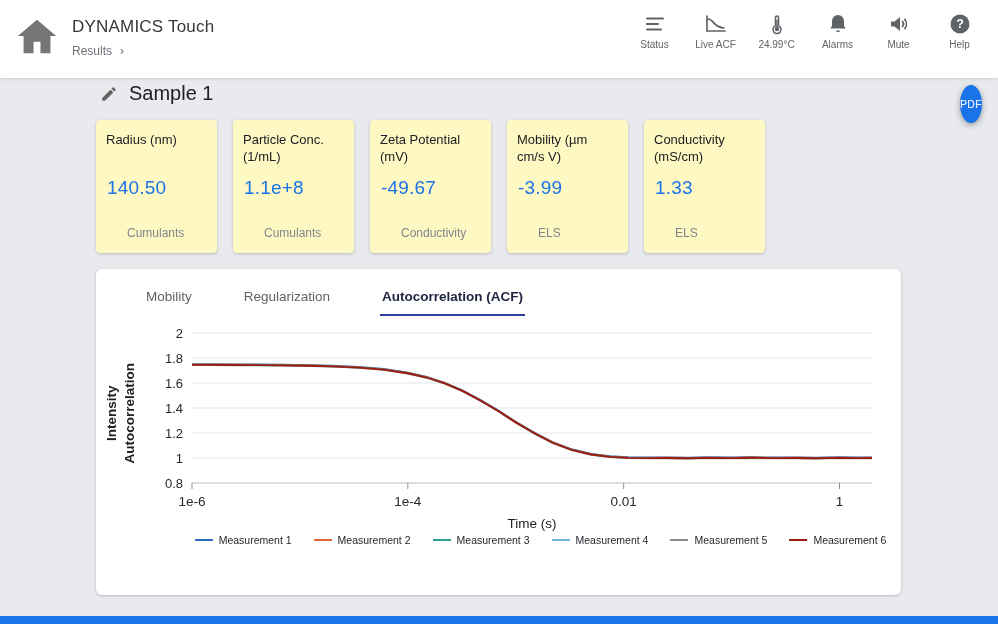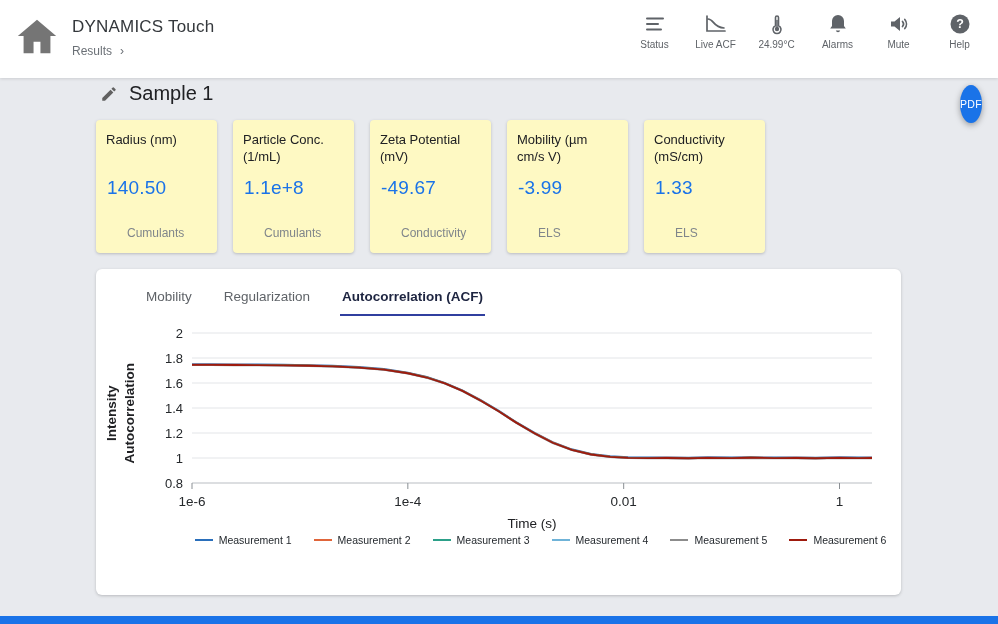--- a/index.html
+++ b/index.html
@@ -35,21 +35,21 @@
   .card-title { font-size:13px; color:#202124; line-height:1.28; }
   .card-value { position:absolute; left:11px; top:57px; font-size:19px; color:#1a73e8;
                 font-weight:500; letter-spacing:.2px; }
   .card-method { position:absolute; left:11px; bottom:13px; font-size:12px; color:#80868b;margin-left:20px; }
   .dq-icon { position:absolute; left:11px; top:48px; width:30px; height:30px; }
   .dq-text { position:absolute; left:11px; bottom:11px; font-size:12.5px; color:#5f6368;
              line-height:1.3; width:92px; }
   
   .chart-card { position:absolute; left:96px; top:269px; width:805px; height:326px; background:#fff;
                 border-radius:6px; box-shadow:0 1px 3px rgba(60,64,67,.28); }
-  .tabs { display:flex; padding:16px 12px 0 48px; gap:28px; }
+  .tabs { display:flex; padding:16px 12px 0 48px; gap:48px; }
   .tab { font-size:13.5px; color:#5f6368; padding:4px 2px 10px 2px; cursor:pointer; border-bottom:2.5px solid transparent; }
   .tab.active { color:#1d2440; font-weight:bold; border-bottom-color:#303f9f; }
   .chart-wrap { display:flex; margin-top:5px; }
   .ylabel { width:50px; height:185px; display:flex; align-items:center; justify-content:center; overflow:visible; }
   .ylabel-inner { transform:rotate(-90deg); white-space:pre-line; text-align:center; font-size:13.5px;
                   font-weight:bold; color:#202124; line-height:1.35; width:180px; }
   .legend { display:flex; justify-content:center; gap:22px; margin-top:1px; padding-left:84px; }
   .legend-item { display:flex; align-items:center; gap:6px; cursor:pointer; }
   .legend-swatch { width:18px; height:2px; display:inline-block; }
   .legend-label { font-size:10.5px; color:#24292e; }

